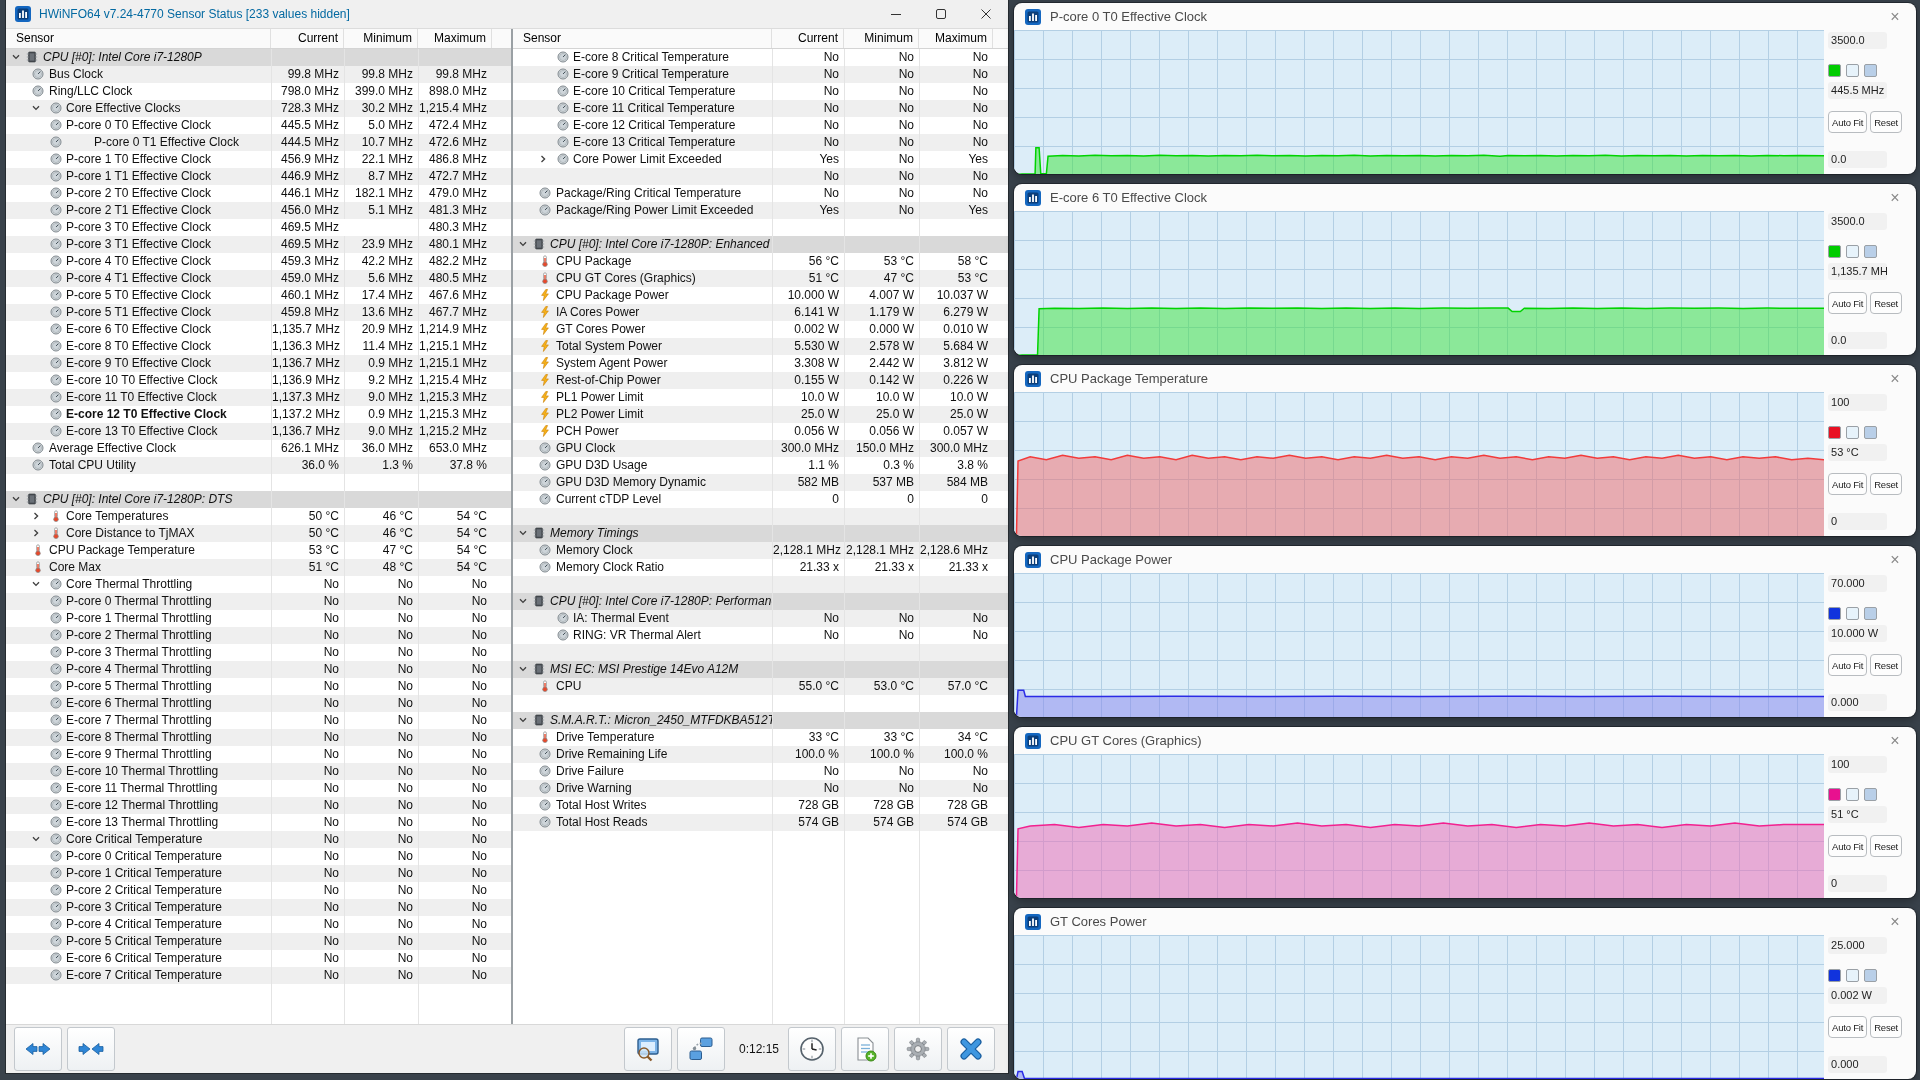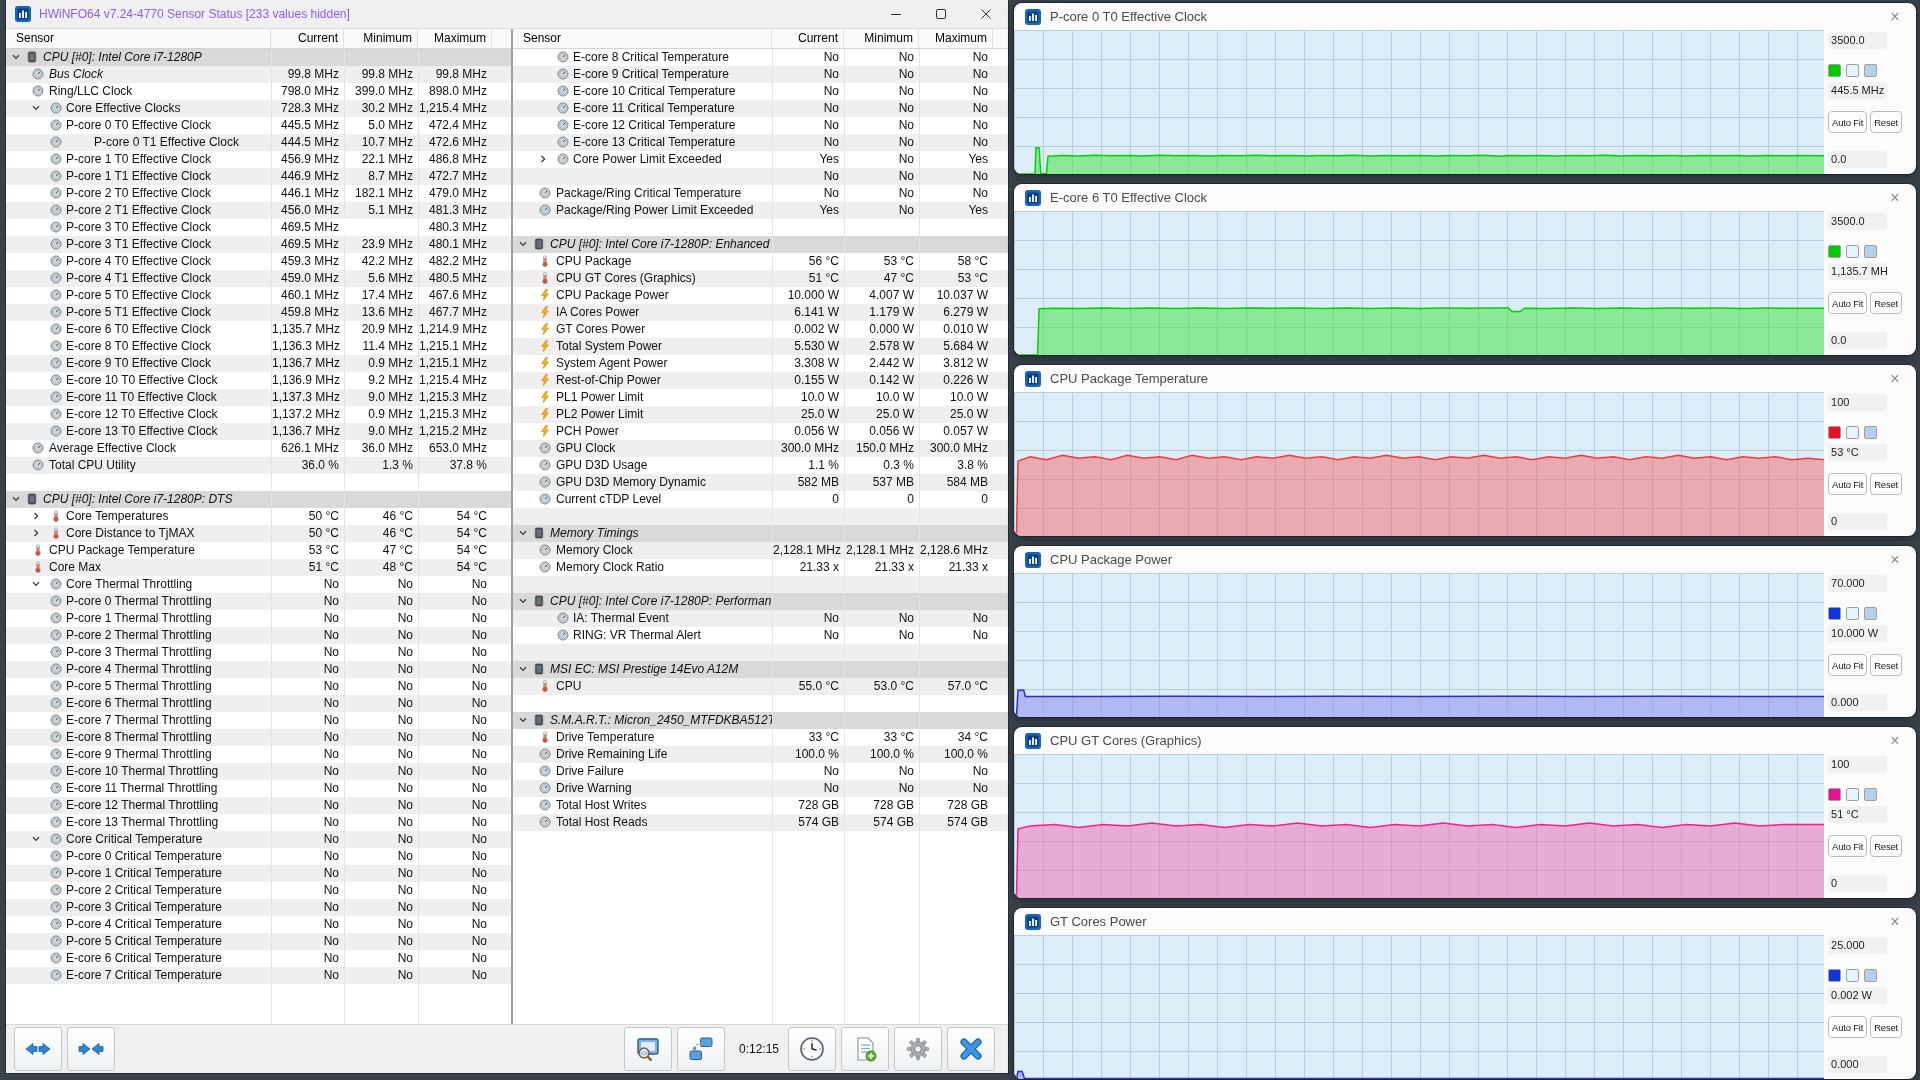--- a/index.html
+++ b/index.html
@@ -4,21 +4,21 @@
 <style>
   html,body{margin:0;padding:0;width:1920px;height:1080px;overflow:hidden;
     background:#39424b;font-family:"Liberation Sans",sans-serif;
     -webkit-font-smoothing:antialiased;}
   
   #app-window{position:absolute;left:6px;top:0;width:1002px;height:1073px;
     background:#f0f0f0;display:flex;flex-direction:column;
     box-shadow:0 0 0 1px rgba(0,0,0,.35);}
   #titlebar{height:28px;display:flex;align-items:center;padding-left:9px;flex:0 0 auto;}
   #titlebar .t-icon{width:16px;height:16px;line-height:0;margin-right:8px;}
-  #title-text{font-size:12px;color:#8b5cf6;white-space:nowrap;}
+  #title-text{font-size:12px;color:#0369a1;white-space:nowrap;}
   #win-controls{margin-left:auto;display:flex;height:100%;}
   .wbtn{width:45px;height:100%;display:flex;align-items:center;justify-content:center;color:#333;}
   
   #panes{flex:1;display:flex;background:#fff;border-top:1px solid #dcdcdc;min-height:0;}
   .pane{display:flex;flex-direction:column;min-width:0;}
   #pane-left{width:505px;}
   #pane-divider{width:2px;background:#9aa0a4;}
   #pane-right{flex:1;}
   .thead{display:flex;height:19px;line-height:19px;font-size:12px;color:#000;
     background:#fafafa;border-bottom:1px solid #d4d4d4;flex:0 0 auto;}
@@ -133,21 +133,21 @@
                     <line x1="9.5" y1="3" x2="11.2" y2="3"></line>
                     <line x1="9.5" y1="6" x2="11.2" y2="6"></line>
                     <line x1="9.5" y1="9" x2="11.2" y2="9"></line>
                   </g>
                 </svg></span><span class="lbl">CPU [#0]: Intel Core i7-1280P</span></div>
             <div class="c-val" style="flex: 0 0 73px; width: 73px;"></div>
             <div class="c-val" style="flex: 0 0 74px; width: 74px;"></div>
             <div class="c-val" style="flex: 0 0 74px; width: 74px;"></div>
           </div>
           <div class="trow k-1 odd">
-            <div class="c-sensor" style="flex: 0 0 265px; width: 265px; font-style: italic;"><span class="ricon"><svg viewBox="0 0 12 12" width="12" height="12">
+            <div class="c-sensor" style="flex: 0 0 265px; width: 265px;"><span class="ricon"><svg viewBox="0 0 12 12" width="12" height="12">
                   <circle cx="6" cy="6" r="5" fill="#e0e4e7" stroke="#7d868c"></circle>
                   <circle cx="6" cy="6" r="3.6" fill="#cdd4d9" stroke="#9aa4aa" stroke-width=".6"></circle>
                   <line x1="6" y1="6" x2="8.3" y2="3.7" stroke="#45525a" stroke-width="1"></line>
                 </svg></span><span class="lbl">Bus Clock</span></div>
             <div class="c-val" style="flex: 0 0 73px; width: 73px;">99.8 MHz</div>
             <div class="c-val" style="flex: 0 0 74px; width: 74px;">99.8 MHz</div>
             <div class="c-val" style="flex: 0 0 74px; width: 74px;">99.8 MHz</div>
           </div>
           <div class="trow k-1 even">
             <div class="c-sensor" style="flex: 0 0 265px; width: 265px;"><span class="ricon"><svg viewBox="0 0 12 12" width="12" height="12">
@@ -335,21 +335,21 @@
             <div class="c-sensor" style="flex: 0 0 265px; width: 265px;"><span class="ricon"><svg viewBox="0 0 12 12" width="12" height="12">
                   <circle cx="6" cy="6" r="5" fill="#e0e4e7" stroke="#7d868c"></circle>
                   <circle cx="6" cy="6" r="3.6" fill="#cdd4d9" stroke="#9aa4aa" stroke-width=".6"></circle>
                   <line x1="6" y1="6" x2="8.3" y2="3.7" stroke="#45525a" stroke-width="1"></line>
                 </svg></span><span class="lbl">E-core 11 T0 Effective Clock</span></div>
             <div class="c-val" style="flex: 0 0 73px; width: 73px;">1,137.3 MHz</div>
             <div class="c-val" style="flex: 0 0 74px; width: 74px;">9.0 MHz</div>
             <div class="c-val" style="flex: 0 0 74px; width: 74px;">1,215.3 MHz</div>
           </div>
           <div class="trow k-2 even">
-            <div class="c-sensor" style="flex: 0 0 265px; width: 265px;"><span class="ricon"><svg viewBox="0 0 12 12" width="12" height="12">
+            <div class="c-sensor" style="flex: 0 0 265px; width: 265px; font-weight: bold;"><span class="ricon"><svg viewBox="0 0 12 12" width="12" height="12">
                   <circle cx="6" cy="6" r="5" fill="#e0e4e7" stroke="#7d868c"></circle>
                   <circle cx="6" cy="6" r="3.6" fill="#cdd4d9" stroke="#9aa4aa" stroke-width=".6"></circle>
                   <line x1="6" y1="6" x2="8.3" y2="3.7" stroke="#45525a" stroke-width="1"></line>
                 </svg></span><span class="lbl">E-core 12 T0 Effective Clock</span></div>
             <div class="c-val" style="flex: 0 0 73px; width: 73px;">1,137.2 MHz</div>
             <div class="c-val" style="flex: 0 0 74px; width: 74px;">0.9 MHz</div>
             <div class="c-val" style="flex: 0 0 74px; width: 74px;">1,215.3 MHz</div>
           </div>
           <div class="trow k-2 odd">
             <div class="c-sensor" style="flex: 0 0 265px; width: 265px;"><span class="ricon"><svg viewBox="0 0 12 12" width="12" height="12">

